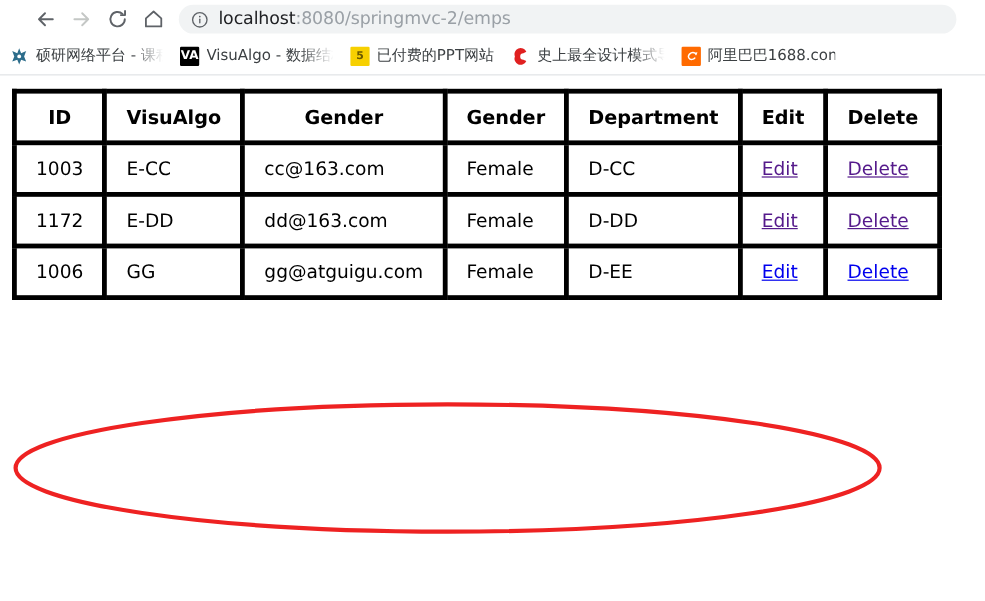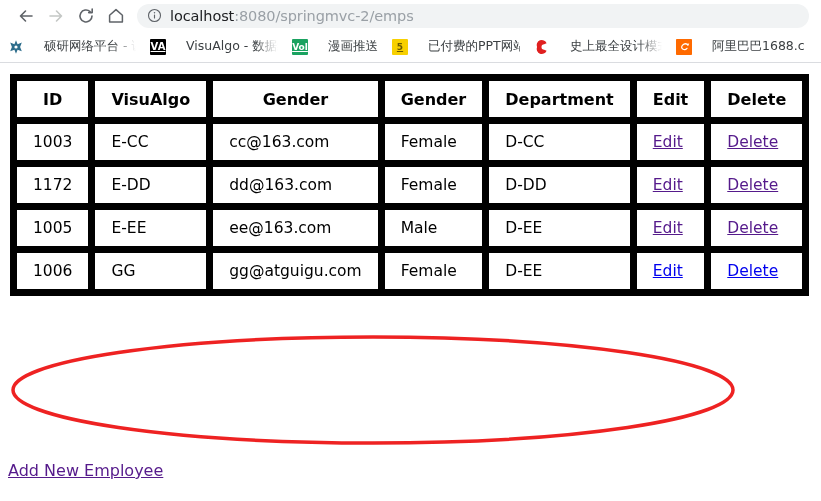--- a/index.html
+++ b/index.html
@@ -16,21 +16,21 @@
   }
 
   
   .browser-toolbar {
     position: absolute;
     left: 0; top: 0;
     width: 821px; height: 31px;
     background: #ffffff;
     display: flex;
     align-items: center;
-    padding: 4px;
+    padding: 16px;
     box-sizing: border-box;
   }
   .nav-btn {
     width: 30px; height: 30px;
     display: flex;
     align-items: center;
     justify-content: center;
     flex: 0 0 auto;
   }
   .nav-btn svg { display: block; }
@@ -87,30 +87,29 @@
     height: 24px;
     padding: 0 6px;
     margin-left: 2px;
     flex: 0 0 auto;
     max-width: 140px;
     box-sizing: border-box;
   }
   .bm-favicon {
     width: 16px; height: 16px;
     flex: 0 0 auto;
-    margin-right: 20px;
+    margin-right: 6px;
     display: flex; align-items: center; justify-content: center;
     font-size: 9px;
     font-weight: bold;
     color: #fff;
     border-radius: 1px;
     overflow: hidden;
     line-height: 16px;
     font-family: "DejaVu Sans", sans-serif;
-    text-decoration: underline;
   }
   .bm-label {
     font-family: "DejaVu Sans", sans-serif;
     font-size: 12.5px;
     color: #3c4043;
     white-space: nowrap;
     overflow: hidden;
     text-overflow: clip;
     -webkit-mask-image: linear-gradient(to right, #000 75%, transparent 100%);
     mask-image: linear-gradient(to right, #000 75%, transparent 100%);
@@ -140,21 +139,21 @@
   table.emp-table {
     position: absolute;
     left: 10px;
     top: 11px;
     border-collapse: collapse;
     border: 2px solid #5a5a5a;
     font-family: "DejaVu Sans", sans-serif;
     background: #ffffff;
   }
   table.emp-table td, table.emp-table th {
-    border: 7px solid #000000;
+    border: 4px solid #000000;
     height: 43px;
     box-sizing: border-box;
     font-size: 15.5px;
     font-weight: normal;
     color: #000000;
     padding: 0 16px;
     text-align: left;
     vertical-align: middle;
     white-space: nowrap;
   }
@@ -255,24 +254,20 @@
       </svg>
     </span>
     <span class="bm-label">硕研网络平台 - 课程</span>
   </div>
 
   <div class="bookmark">
     <span class="bm-favicon fav-va">VA</span>
     <span class="bm-label">VisuAlgo - 数据结构</span>
   </div>
 
-  <div class="bookmark">
-    <span class="bm-favicon fav-vol">Vol</span>
-    <span class="bm-label nofade">漫画推送</span>
-  </div>
 
   <div class="bookmark">
     <span class="bm-favicon fav-ppt">5</span>
     <span class="bm-label nofade">已付费的PPT网站</span>
   </div>
 
   <div class="bookmark">
     <span class="bm-favicon fav-c">
       <svg width="16" height="16" viewBox="0 0 16 16">
         <rect width="16" height="16" fill="#ffffff"></rect>
@@ -326,43 +321,33 @@
       <tr>
         <td>1172</td>
         <td>E-DD</td>
         <td>dd@163.com</td>
         <td>Female</td>
         <td>D-DD</td>
         <td class="c-edit"><a class="rowlink visited" href="#">Edit</a></td>
         <td class="c-del"><a class="rowlink visited" href="#">Delete</a></td>
       </tr>
 
-      <tr>
-        <td>1005</td>
-        <td>E-EE</td>
-        <td>ee@163.com</td>
-        <td>Male</td>
-        <td>D-EE</td>
-        <td class="c-edit"><a class="rowlink visited" href="#">Edit</a></td>
-        <td class="c-del"><a class="rowlink visited" href="#">Delete</a></td>
-      </tr>
 
       <tr>
         <td>1006</td>
         <td>GG</td>
         <td>gg@atguigu.com</td>
         <td>Female</td>
         <td>D-EE</td>
         <td class="c-edit"><a class="rowlink fresh" href="#">Edit</a></td>
         <td class="c-del"><a class="rowlink fresh" href="#">Delete</a></td>
       </tr>
 
 
     </tbody>
   </table>
 
-  <a class="add-link" href="#">Add New Employee</a>
 
 </div>
 
 <svg class="annotation-ellipse" viewBox="0 0 821 501">
   <ellipse cx="373" cy="390" rx="360" ry="53" fill="none" stroke="#ee2222" stroke-width="3.5"></ellipse>
 </svg>
 
 </body></html>

